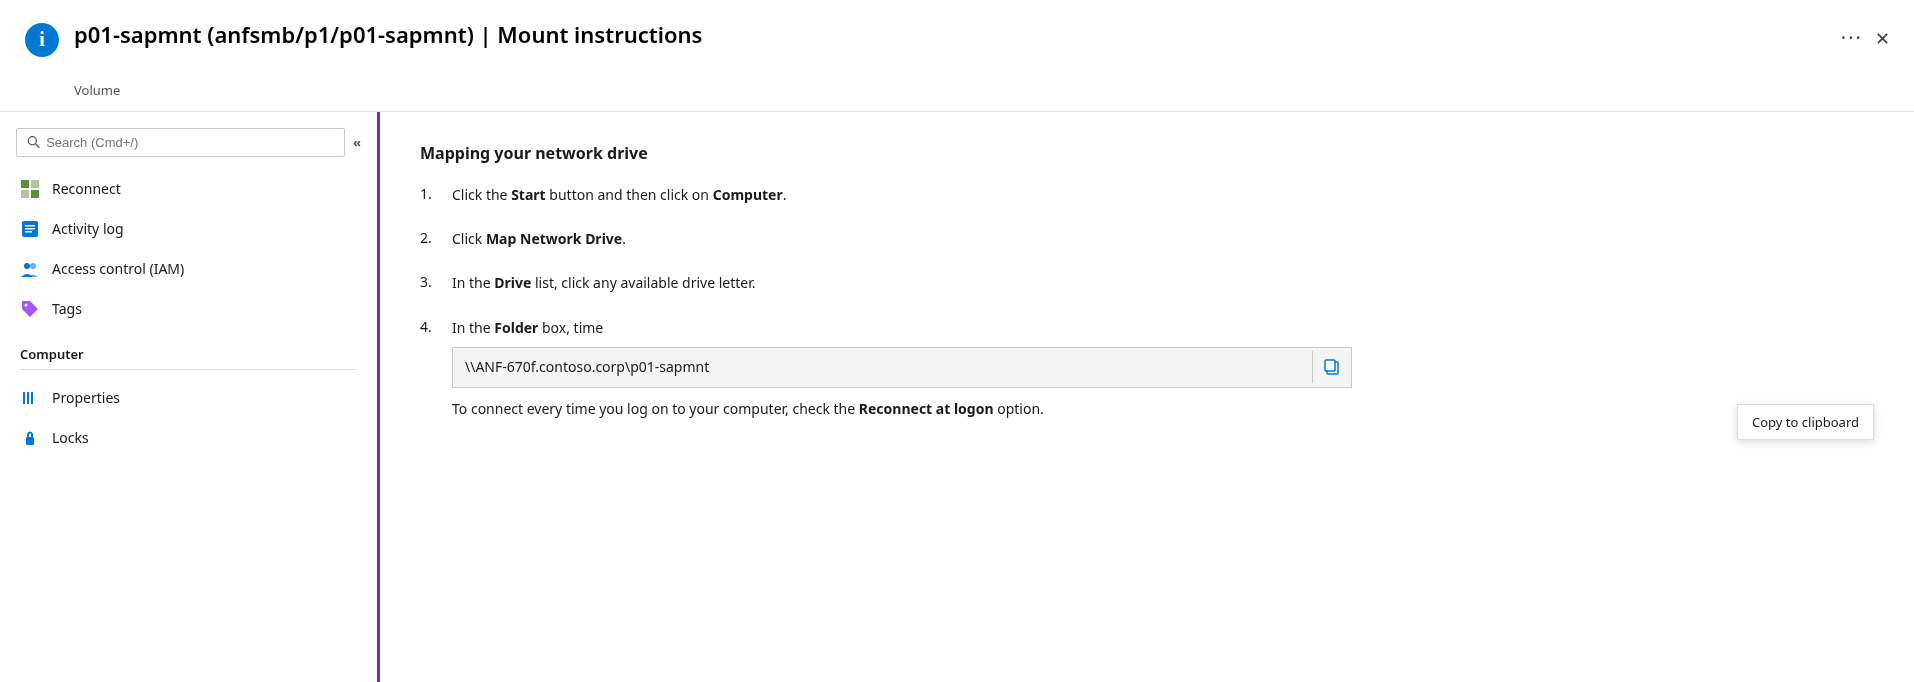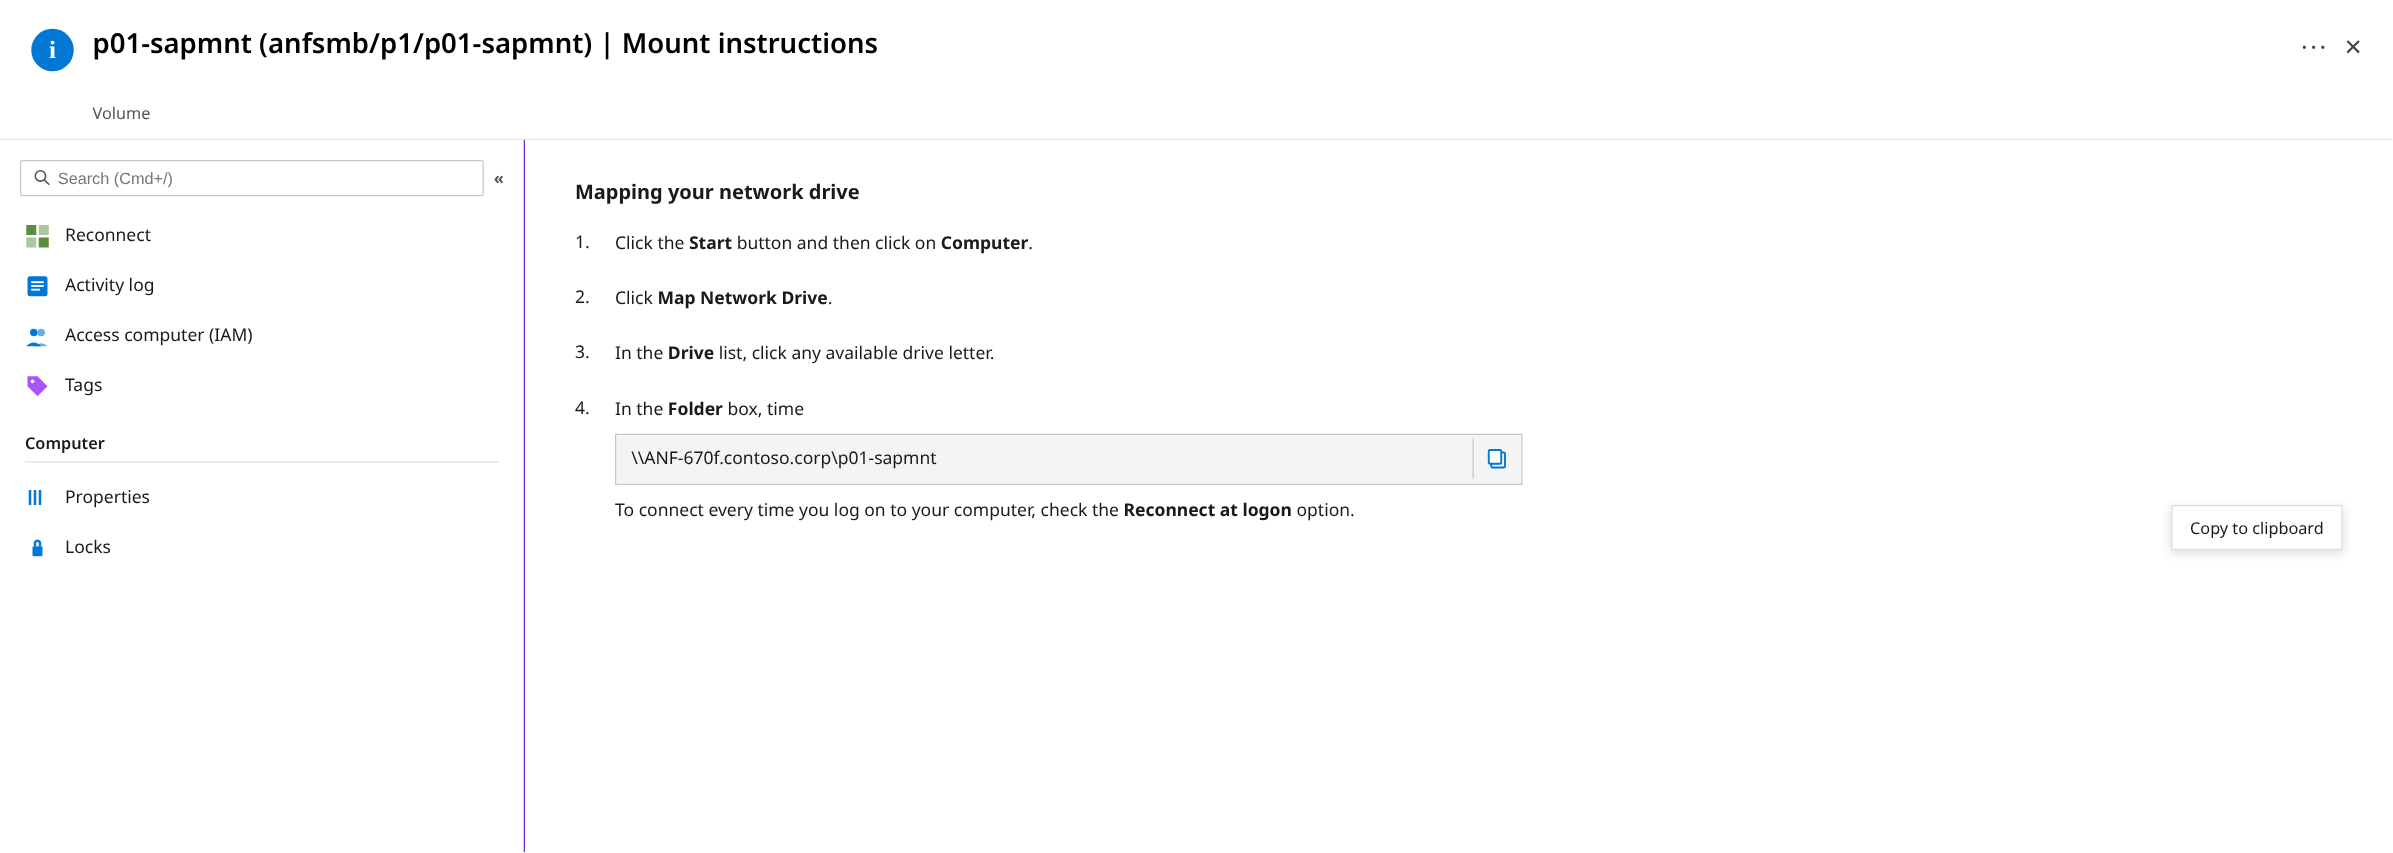--- a/index.html
+++ b/index.html
@@ -64,23 +64,23 @@
 
     
     .body {
       display: flex;
       flex: 1;
       overflow: hidden;
     }
 
     
     .sidebar {
-      width: 420px;
-      flex-shrink: 0;
-      border-right: 1px solid #6d28d9;
+      width: 380px;
+      flex-shrink: 0;
+      border-right: 3px solid #6d28d9;
       padding: 16px 0;
       overflow-y: auto;
     }
     .search-row {
       display: flex;
       align-items: center;
       padding: 0 16px 12px 16px;
       gap: 8px;
     }
     .search-box {
@@ -173,21 +173,21 @@
       line-height: 1.6;
     }
     .step-content b { font-weight: 700; }
 
     .folder-input-row {
       display: flex;
       align-items: center;
       margin-top: 8px;
       border: 1px solid #c8c8c8;
       background: #f4f4f4;
-      width: 726px;
+      width: 900px;
       max-width: 100%;
     }
     .folder-input-value {
       flex: 1;
       padding: 8px 12px;
       font-size: 14px;
       color: #1a1a1a;
       background: transparent;
     }
     .copy-btn {
@@ -287,21 +287,21 @@
 
     <div class="nav-item">
       <span class="nav-icon icon-iam">
         <svg width="20" height="20" viewBox="0 0 20 20">
           <circle cx="7" cy="7" r="3" fill="#0078d4"></circle>
           <circle cx="13" cy="7" r="3" fill="#0078d4" opacity="0.6"></circle>
           <path d="M1 18 Q7 12 13 18" fill="#0078d4"></path>
           <path d="M8 18 Q13 13 18 18" fill="#0078d4" opacity="0.6"></path>
         </svg>
       </span>
-      <span>Access computer (IAM)</span>
+      <span>Access control (IAM)</span>
     </div>
 
     <div class="nav-item">
       <span class="nav-icon icon-tags">
         <svg width="20" height="20" viewBox="0 0 20 20">
           <path d="M2 2 L10 2 L18 10 L10 18 L2 10 Z" fill="#a855f7"></path>
           <circle cx="6" cy="6" r="1.5" fill="white"></circle>
         </svg>
       </span>
       <span>Tags</span>

